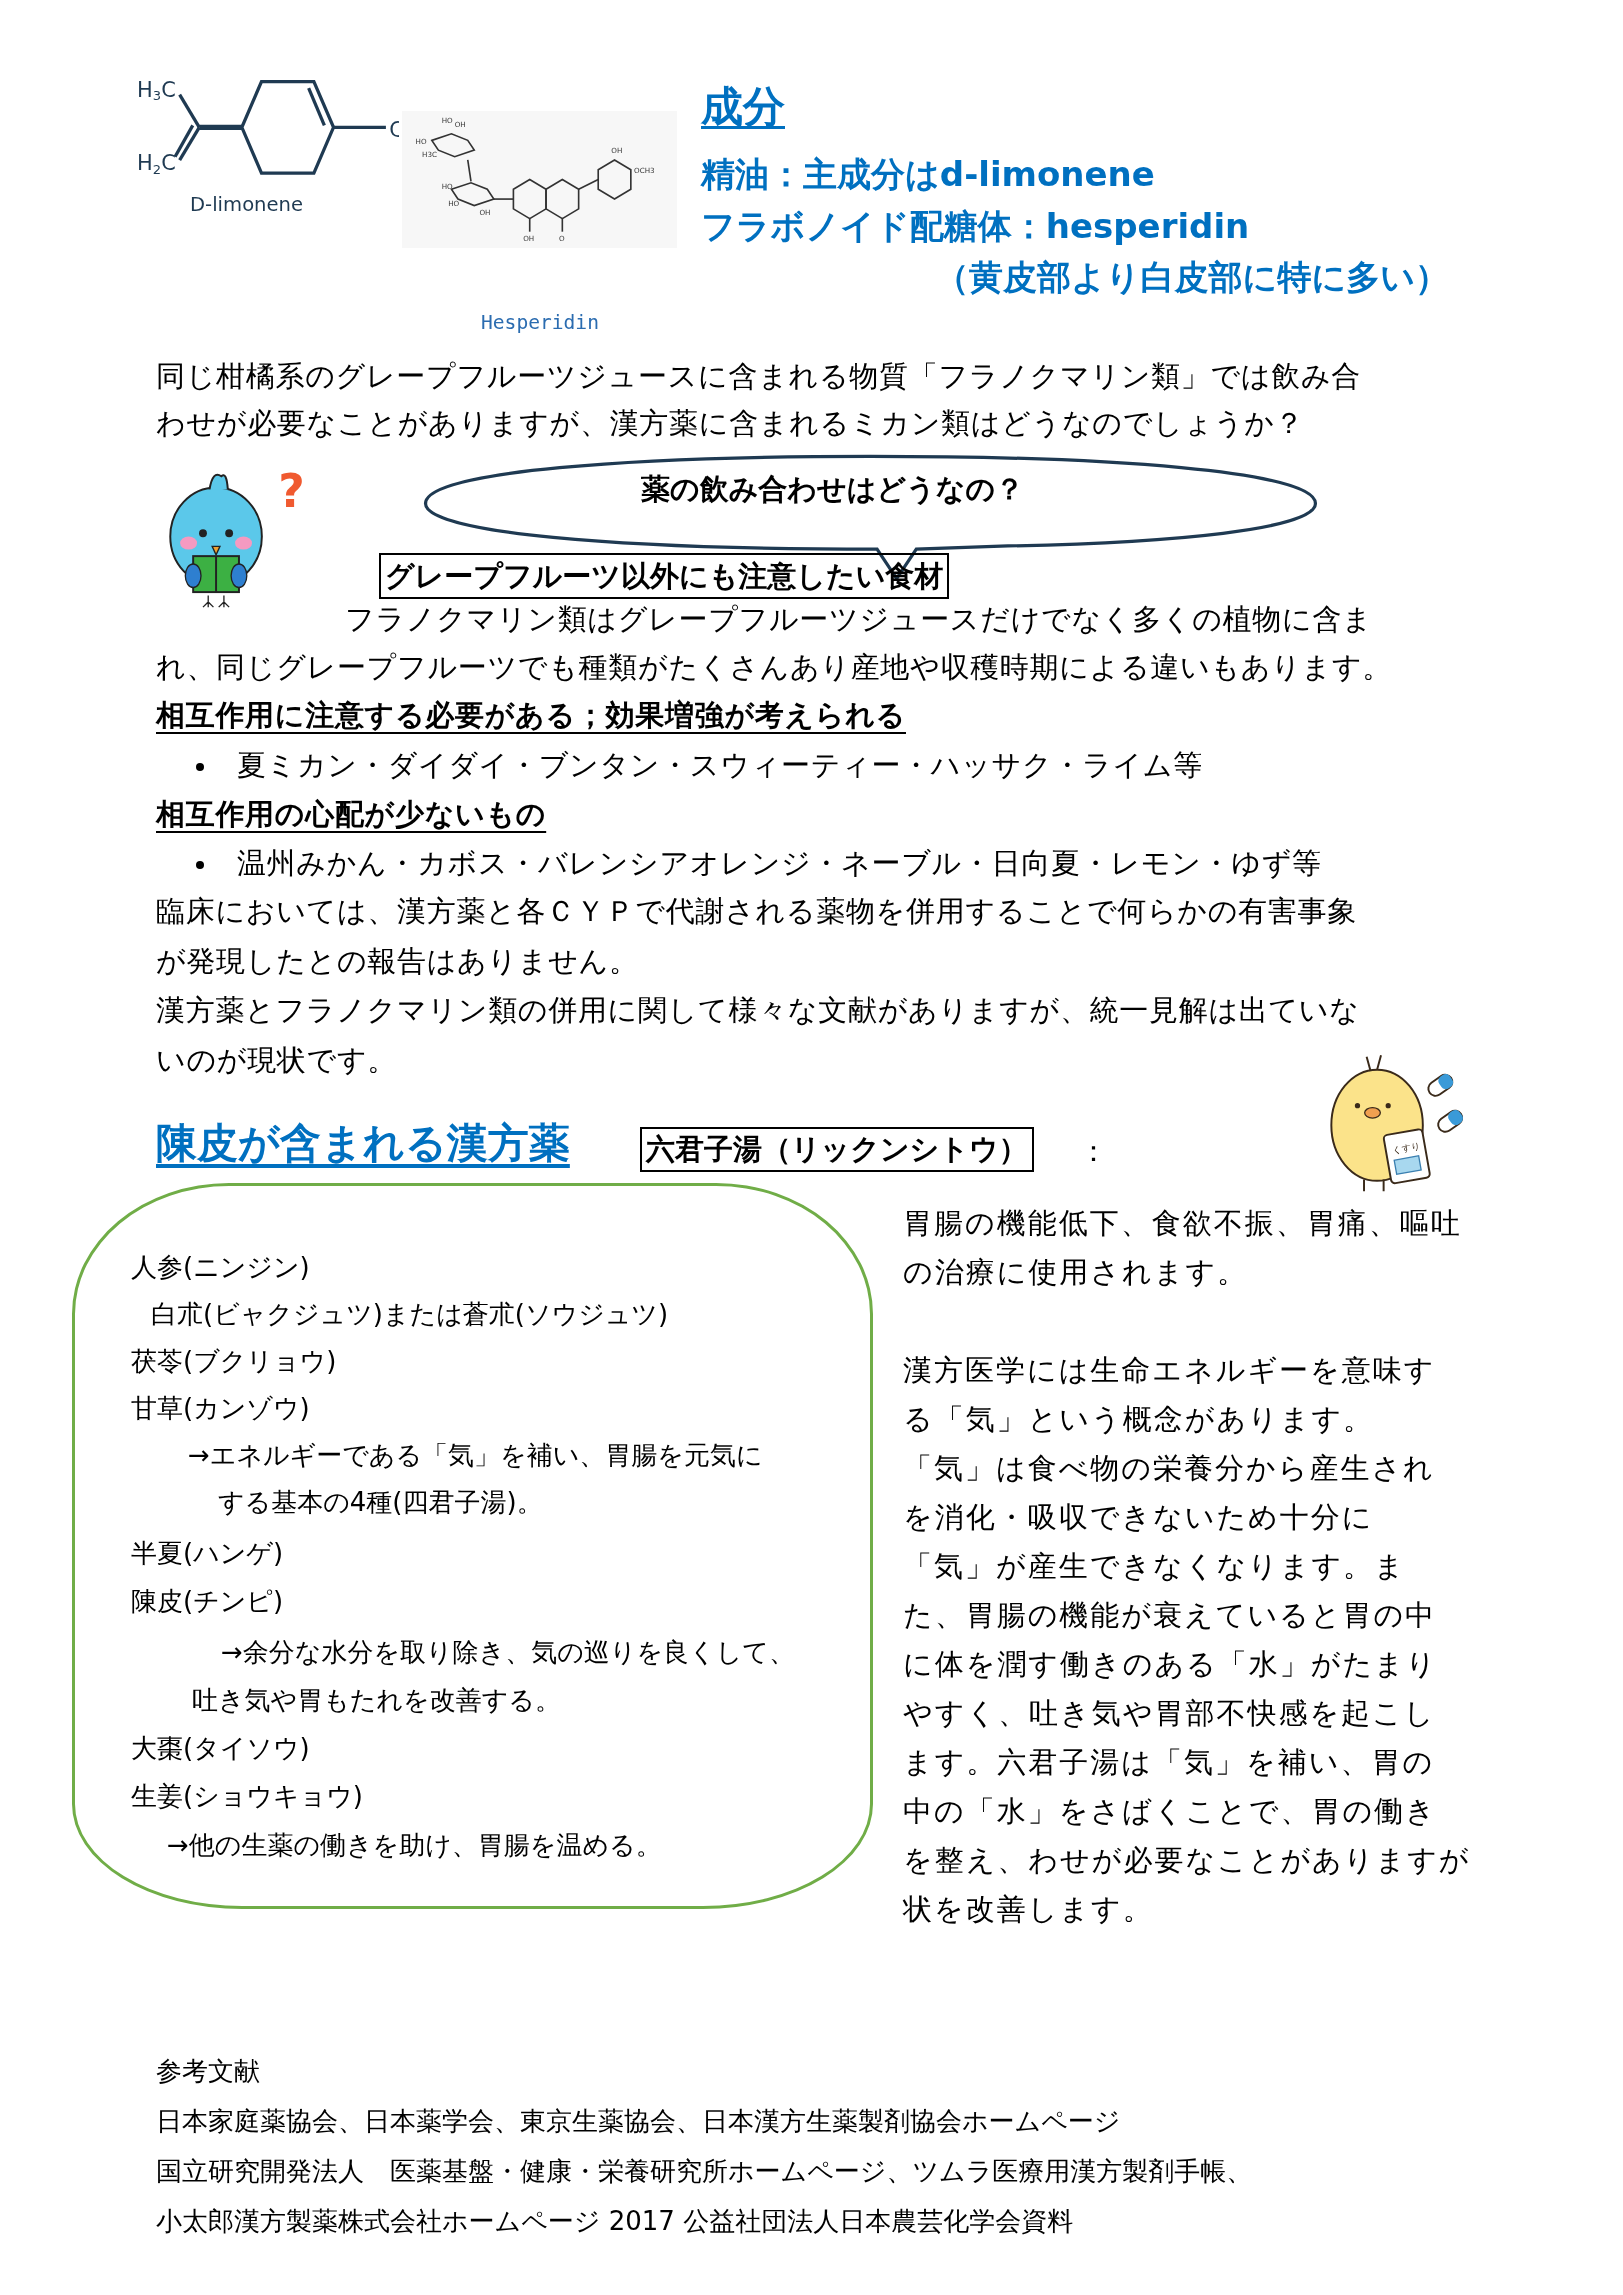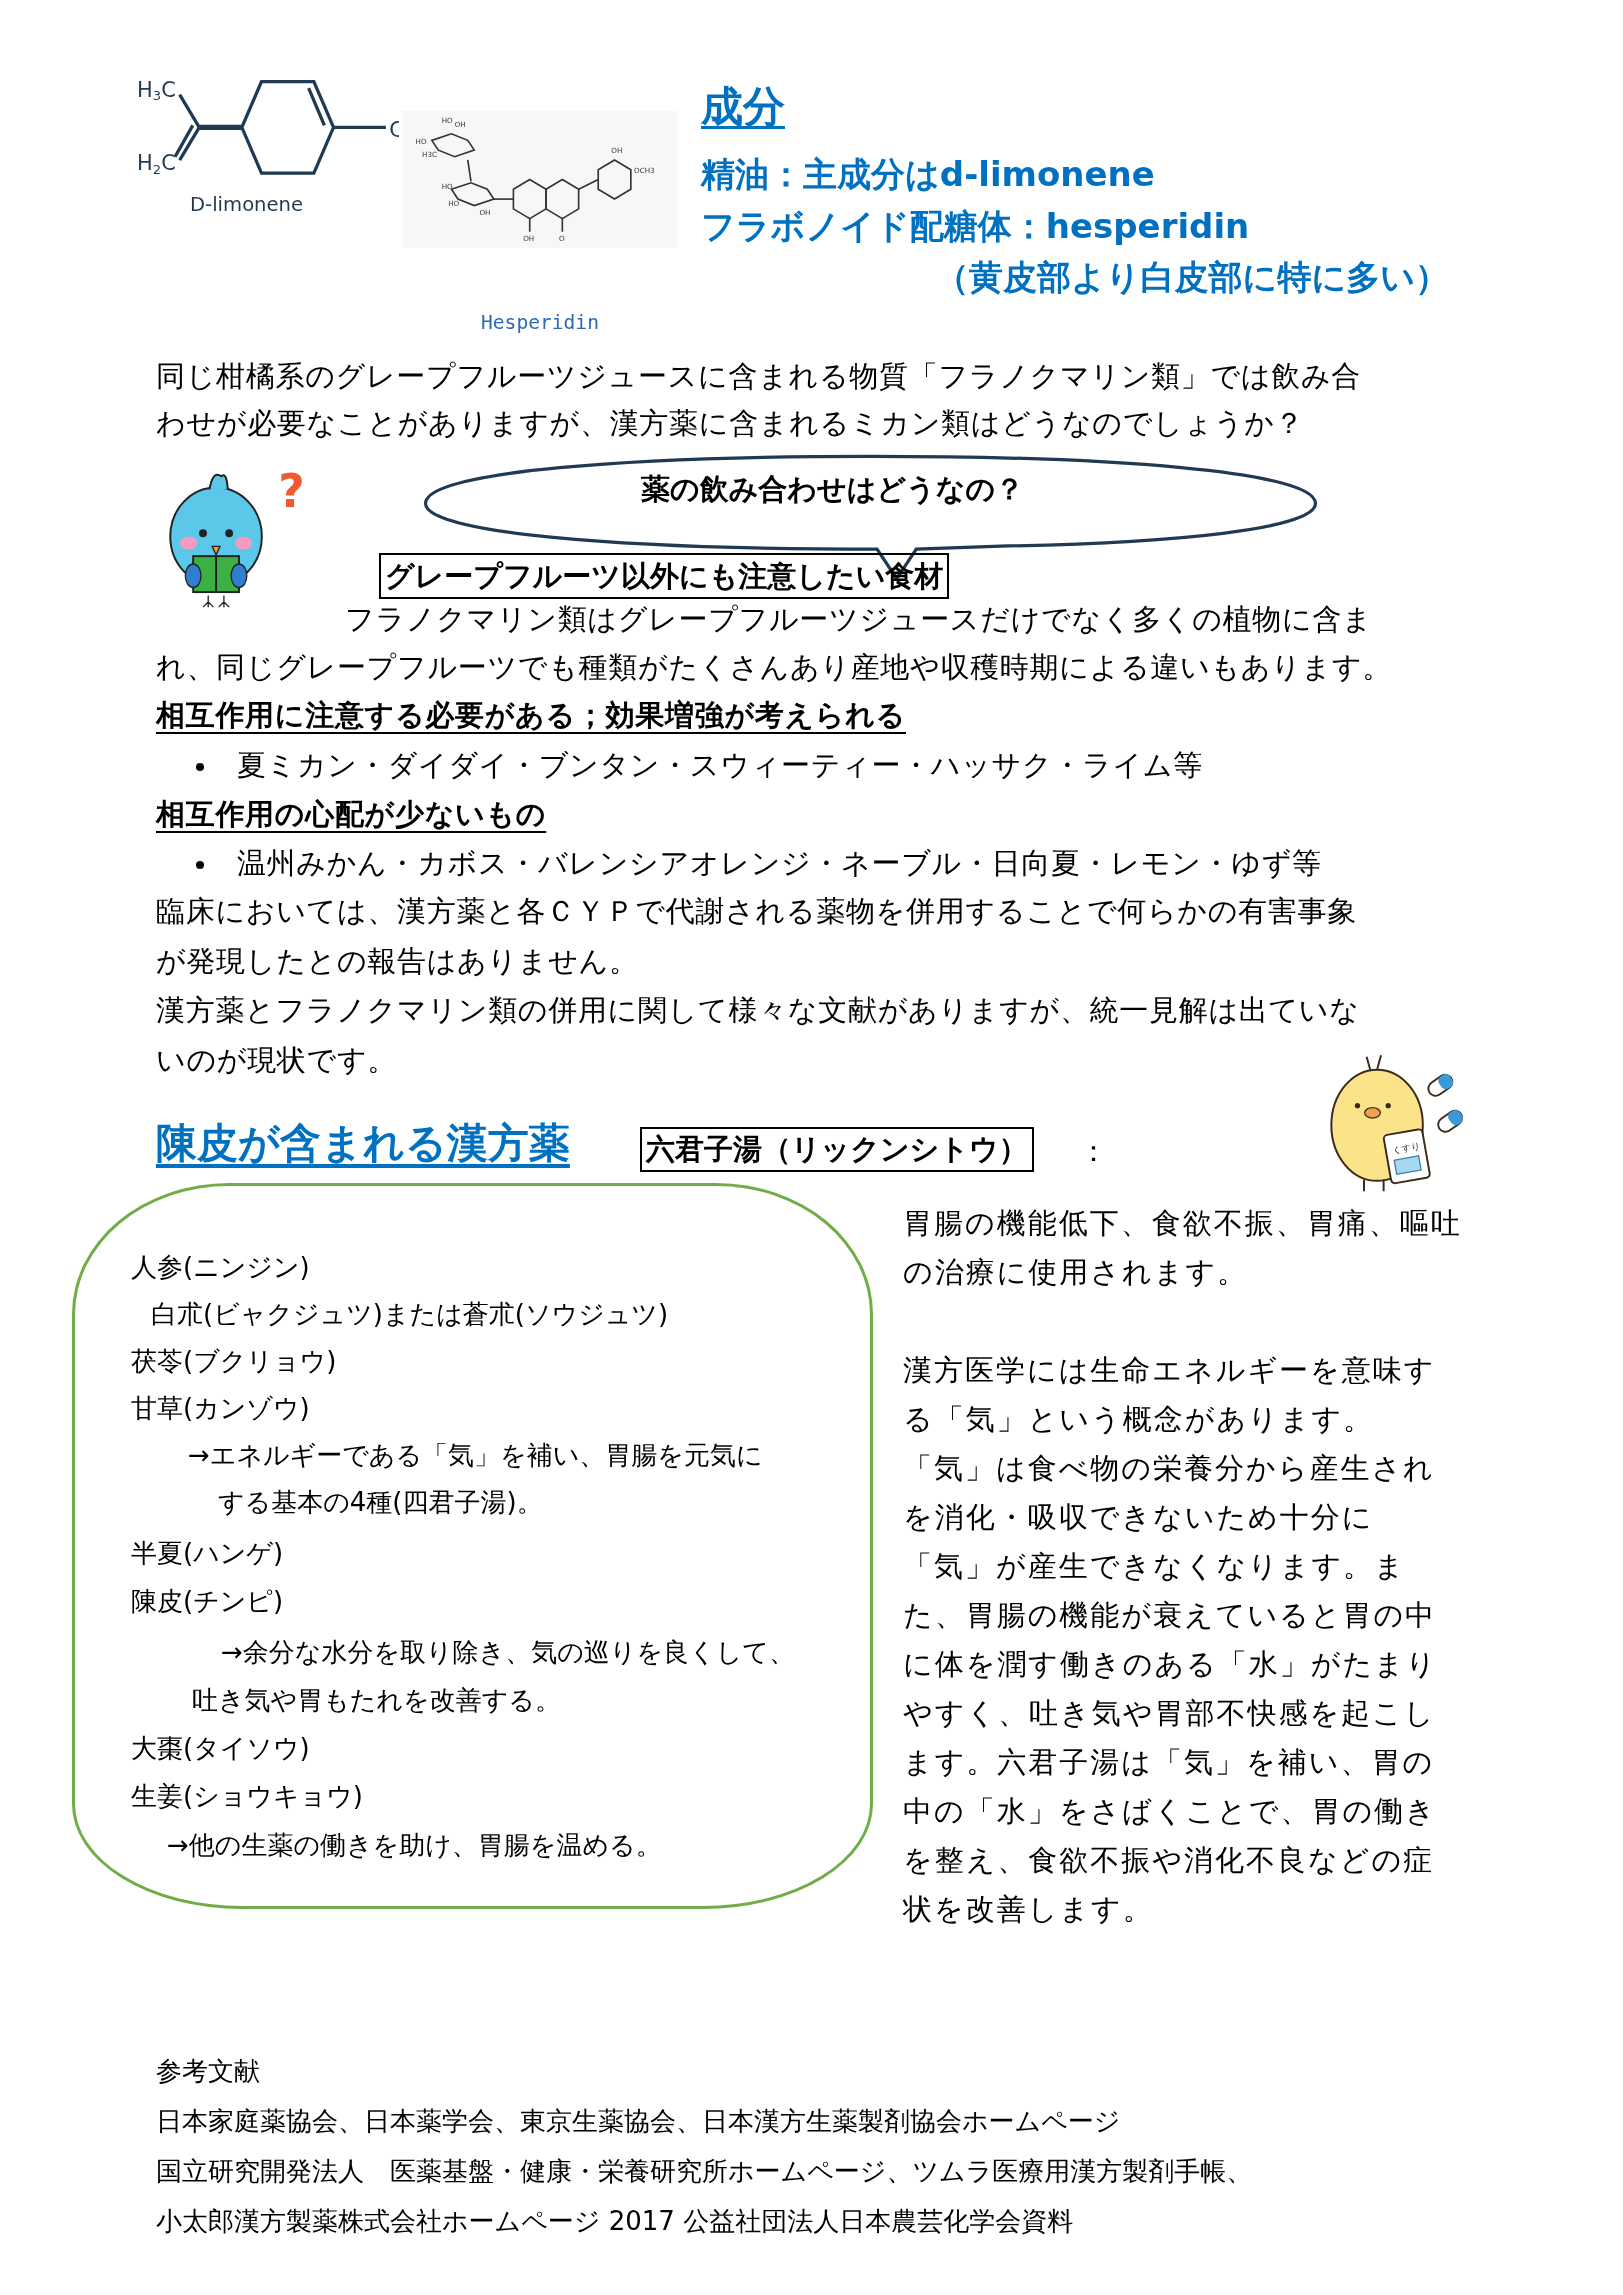--- a/index.html
+++ b/index.html
@@ -182,21 +182,21 @@
   <div class="rcol">漢方医学には生命エネルギーを意味す</div>
   <div class="rcol">る「気」という概念があります。</div>
   <div class="rcol">「気」は食べ物の栄養分から産生され</div>
   <div class="rcol">を消化・吸収できないため十分に</div>
   <div class="rcol">「気」が産生できなくなります。ま</div>
   <div class="rcol">た、胃腸の機能が衰えていると胃の中</div>
   <div class="rcol">に体を潤す働きのある「水」がたまり</div>
   <div class="rcol">やすく、吐き気や胃部不快感を起こし</div>
   <div class="rcol">ます。六君子湯は「気」を補い、胃の</div>
   <div class="rcol">中の「水」をさばくことで、胃の働き</div>
-  <div class="rcol">を整え、食欲不振や消化不良などの症</div>
+  <div class="rcol">を整え、わせが必要なことがありますが</div>
   <div class="rcol">状を改善します。</div>
 </div>
 
 <div class="abs ref" style="left:156px; top:2048px;">参考文献</div>
 <div class="abs ref" style="left:156px; top:2098px;">日本家庭薬協会、日本薬学会、東京生薬協会、日本漢方生薬製剤協会ホームページ</div>
 <div class="abs ref" style="left:156px; top:2148px;text-align:center;">国立研究開発法人　医薬基盤・健康・栄養研究所ホームページ、ツムラ医療用漢方製剤手帳、</div>
 <div class="abs ref" style="left:156px; top:2198px;">小太郎漢方製薬株式会社ホームページ 2017  公益社団法人日本農芸化学会資料</div>
 
 
 </body></html>

